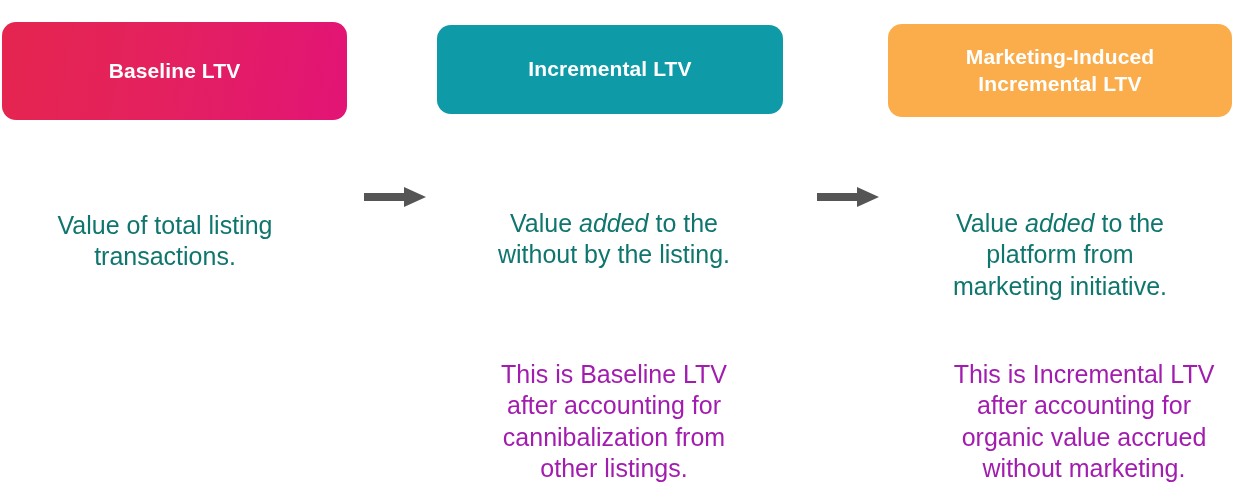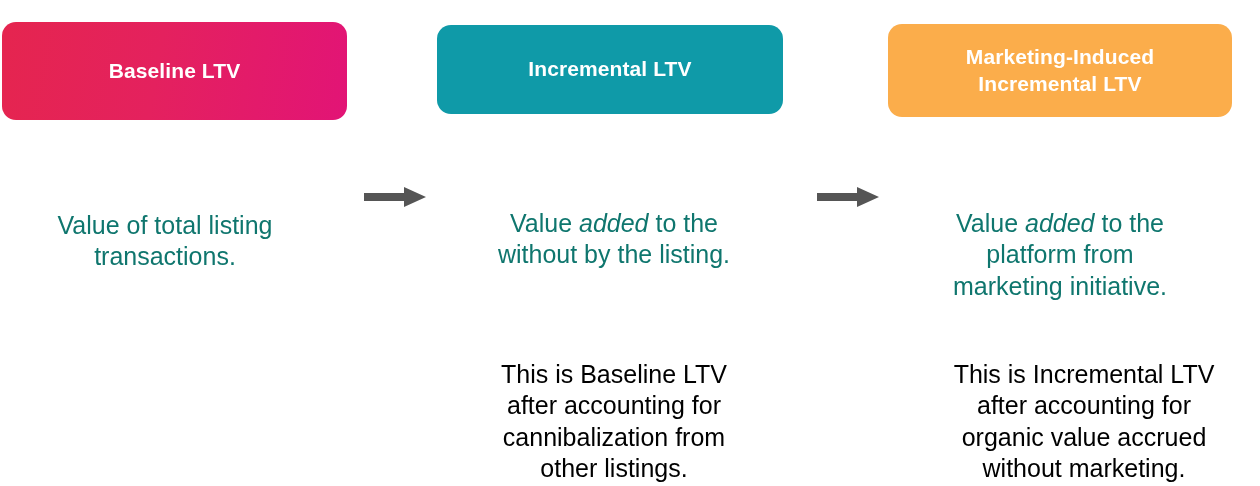--- a/index.html
+++ b/index.html
@@ -98,21 +98,21 @@
   }
   #desc-col3 {
     left: 895px;
     top: 176px;
     width: 330px;
   }
 
   .detail {
     position: absolute;
     text-align: center;
-    color: #000000;
+    color: #a21caf;
     font-size: 25px;
     line-height: 1.26;
     font-weight: 400;
     white-space: pre-line;
   }
   #detail-col2 {
     left: 449px;
     top: 327px;
     width: 330px;
   }

